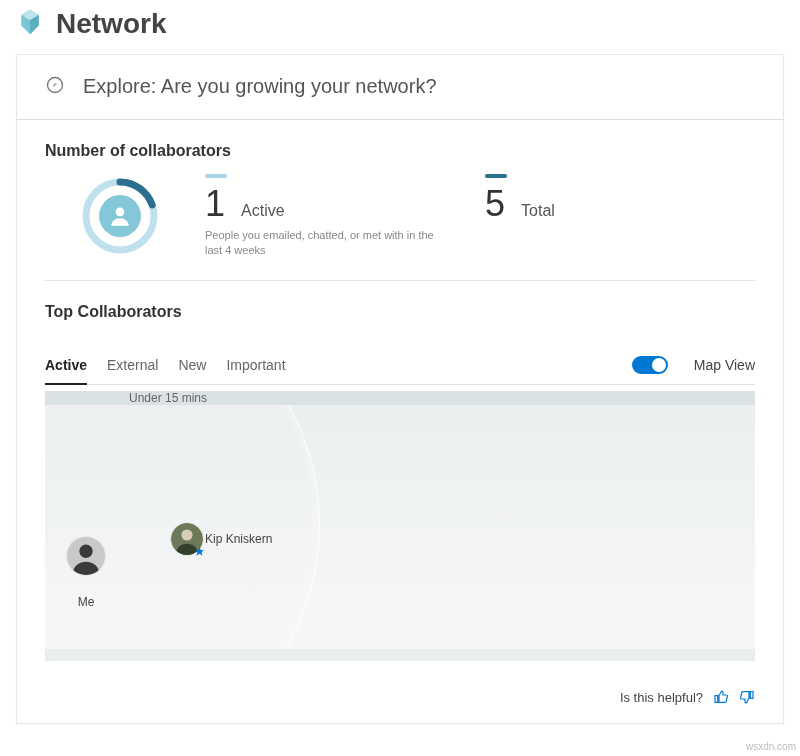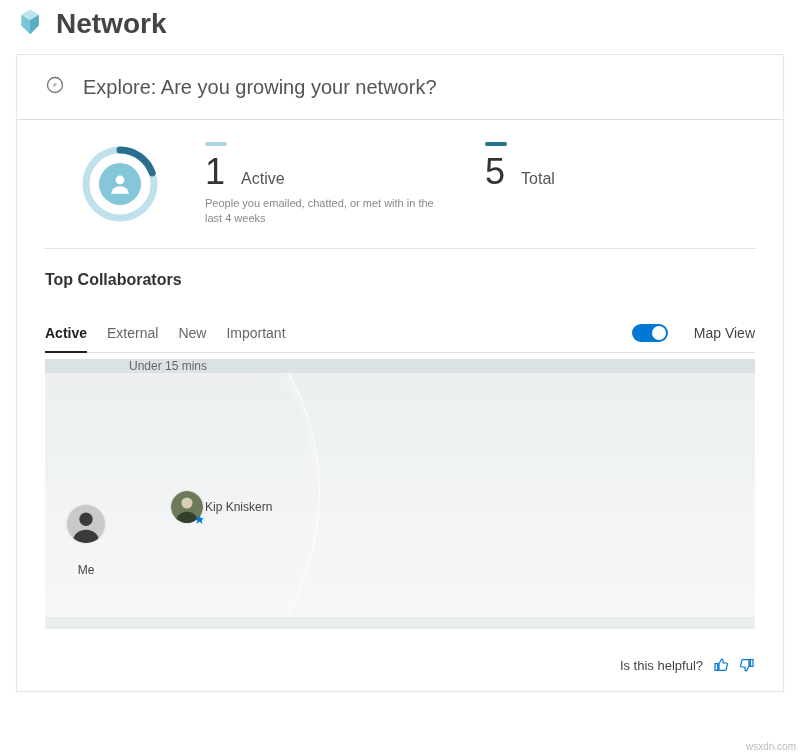--- a/index.html
+++ b/index.html
@@ -7,21 +7,21 @@
   
   
   .page-header { display: flex; align-items: center; padding: 8px 16px 14px 16px; }
   .page-header h1 { font-size: 28px; font-weight: 700; color: #444; margin-left: 12px; }
   .header-icon svg { width: 28px; height: 28px; }
 
   
   .card { margin: 0 16px 20px 16px; background: #fff; border: 1px solid #e6e6e6; box-shadow: 0 1px 2px rgba(0,0,0,0.03); }
 
   
-  .explore-row { display: flex; align-items: center; padding: 20px 28px; border-bottom: 1px solid #ddd; }
+  .explore-row { display: flex; align-items: flex-start; padding: 20px 28px; border-bottom: 1px solid #ddd; }
   .explore-row .compass { margin-right: 18px; }
   .explore-row .compass svg { width: 20px; height: 20px; }
   .explore-row h2 { font-size: 20px; font-weight: 400; color: #555; }
 
   
   .stats-section { padding: 22px 28px 0 28px; }
   .stats-section .section-title { font-size: 16px; font-weight: 600; color: #333; margin-bottom: 14px; }
   .stats-row { display: flex; align-items: flex-start; border-bottom: 1px solid #e2e2e2; padding-bottom: 22px; margin-bottom: 22px; }
   .stat-chart { width: 150px; display: flex; justify-content: center; }
   .stat-block { flex: 1; padding: 0 10px; }
@@ -92,20 +92,21 @@
       <svg viewBox="0 0 24 24" fill="none" stroke="#777" stroke-width="1.6">
           <circle cx="12" cy="12" r="9"></circle>
           <polygon points="14.5,9.5 9.5,14.5 10.8,10.8" fill="#777" stroke="none"></polygon>
           <polygon points="9.5,14.5 14.5,9.5 13.2,13.2" fill="#ccc" stroke="none"></polygon>
         </svg>
     </span>
     <h2>Explore: Are you growing your network?</h2>
   </div>
 
   <div class="stats-section">
+    <div class="section-title">Number of collaborators</div>
     <div class="stats-row">
       <div class="stat-chart">
         <div class="radial">
           <svg viewBox="0 0 42 42">
             <circle cx="21" cy="21" r="17" fill="none" stroke="#bfe1ee" stroke-width="3.5"></circle>
             <circle cx="21" cy="21" r="17" fill="none" stroke="#2b6f8f" stroke-width="3.5" stroke-dasharray="21 86" stroke-linecap="round"></circle>
           </svg>
           <div class="avatar-center">
             <svg viewBox="0 0 24 24">
                 <circle cx="12" cy="8.2" r="4" fill="#fff"></circle>

